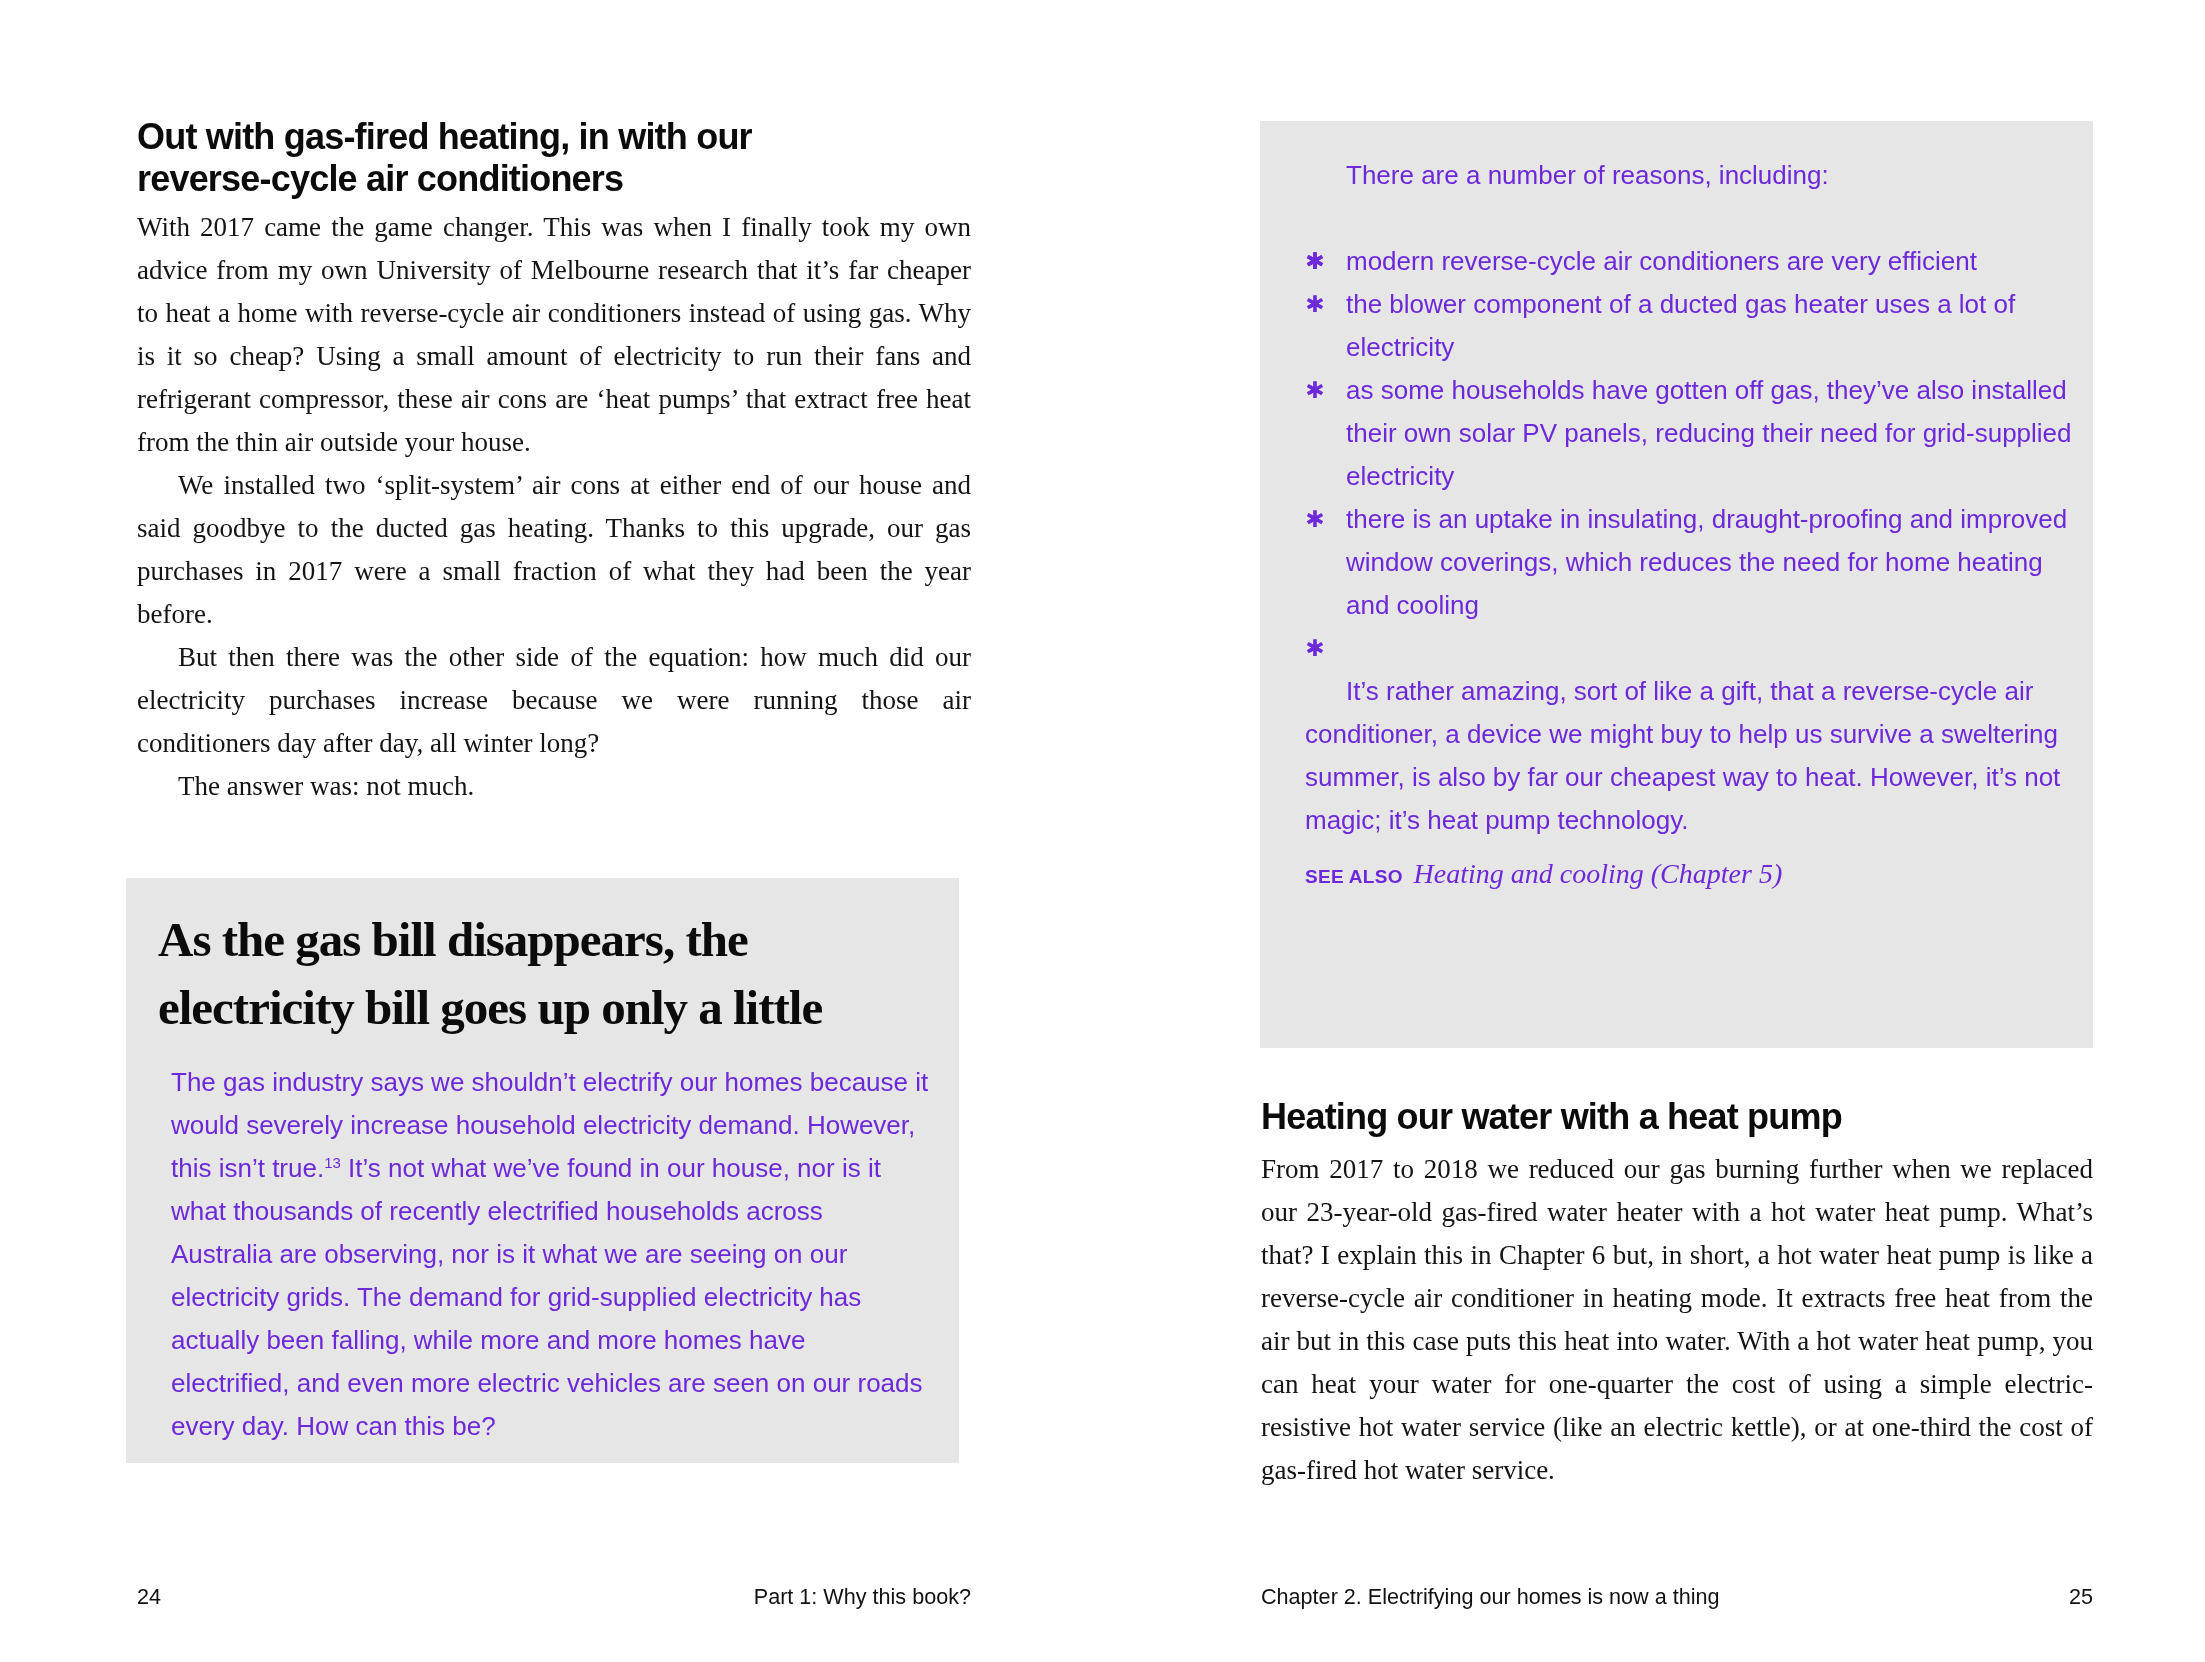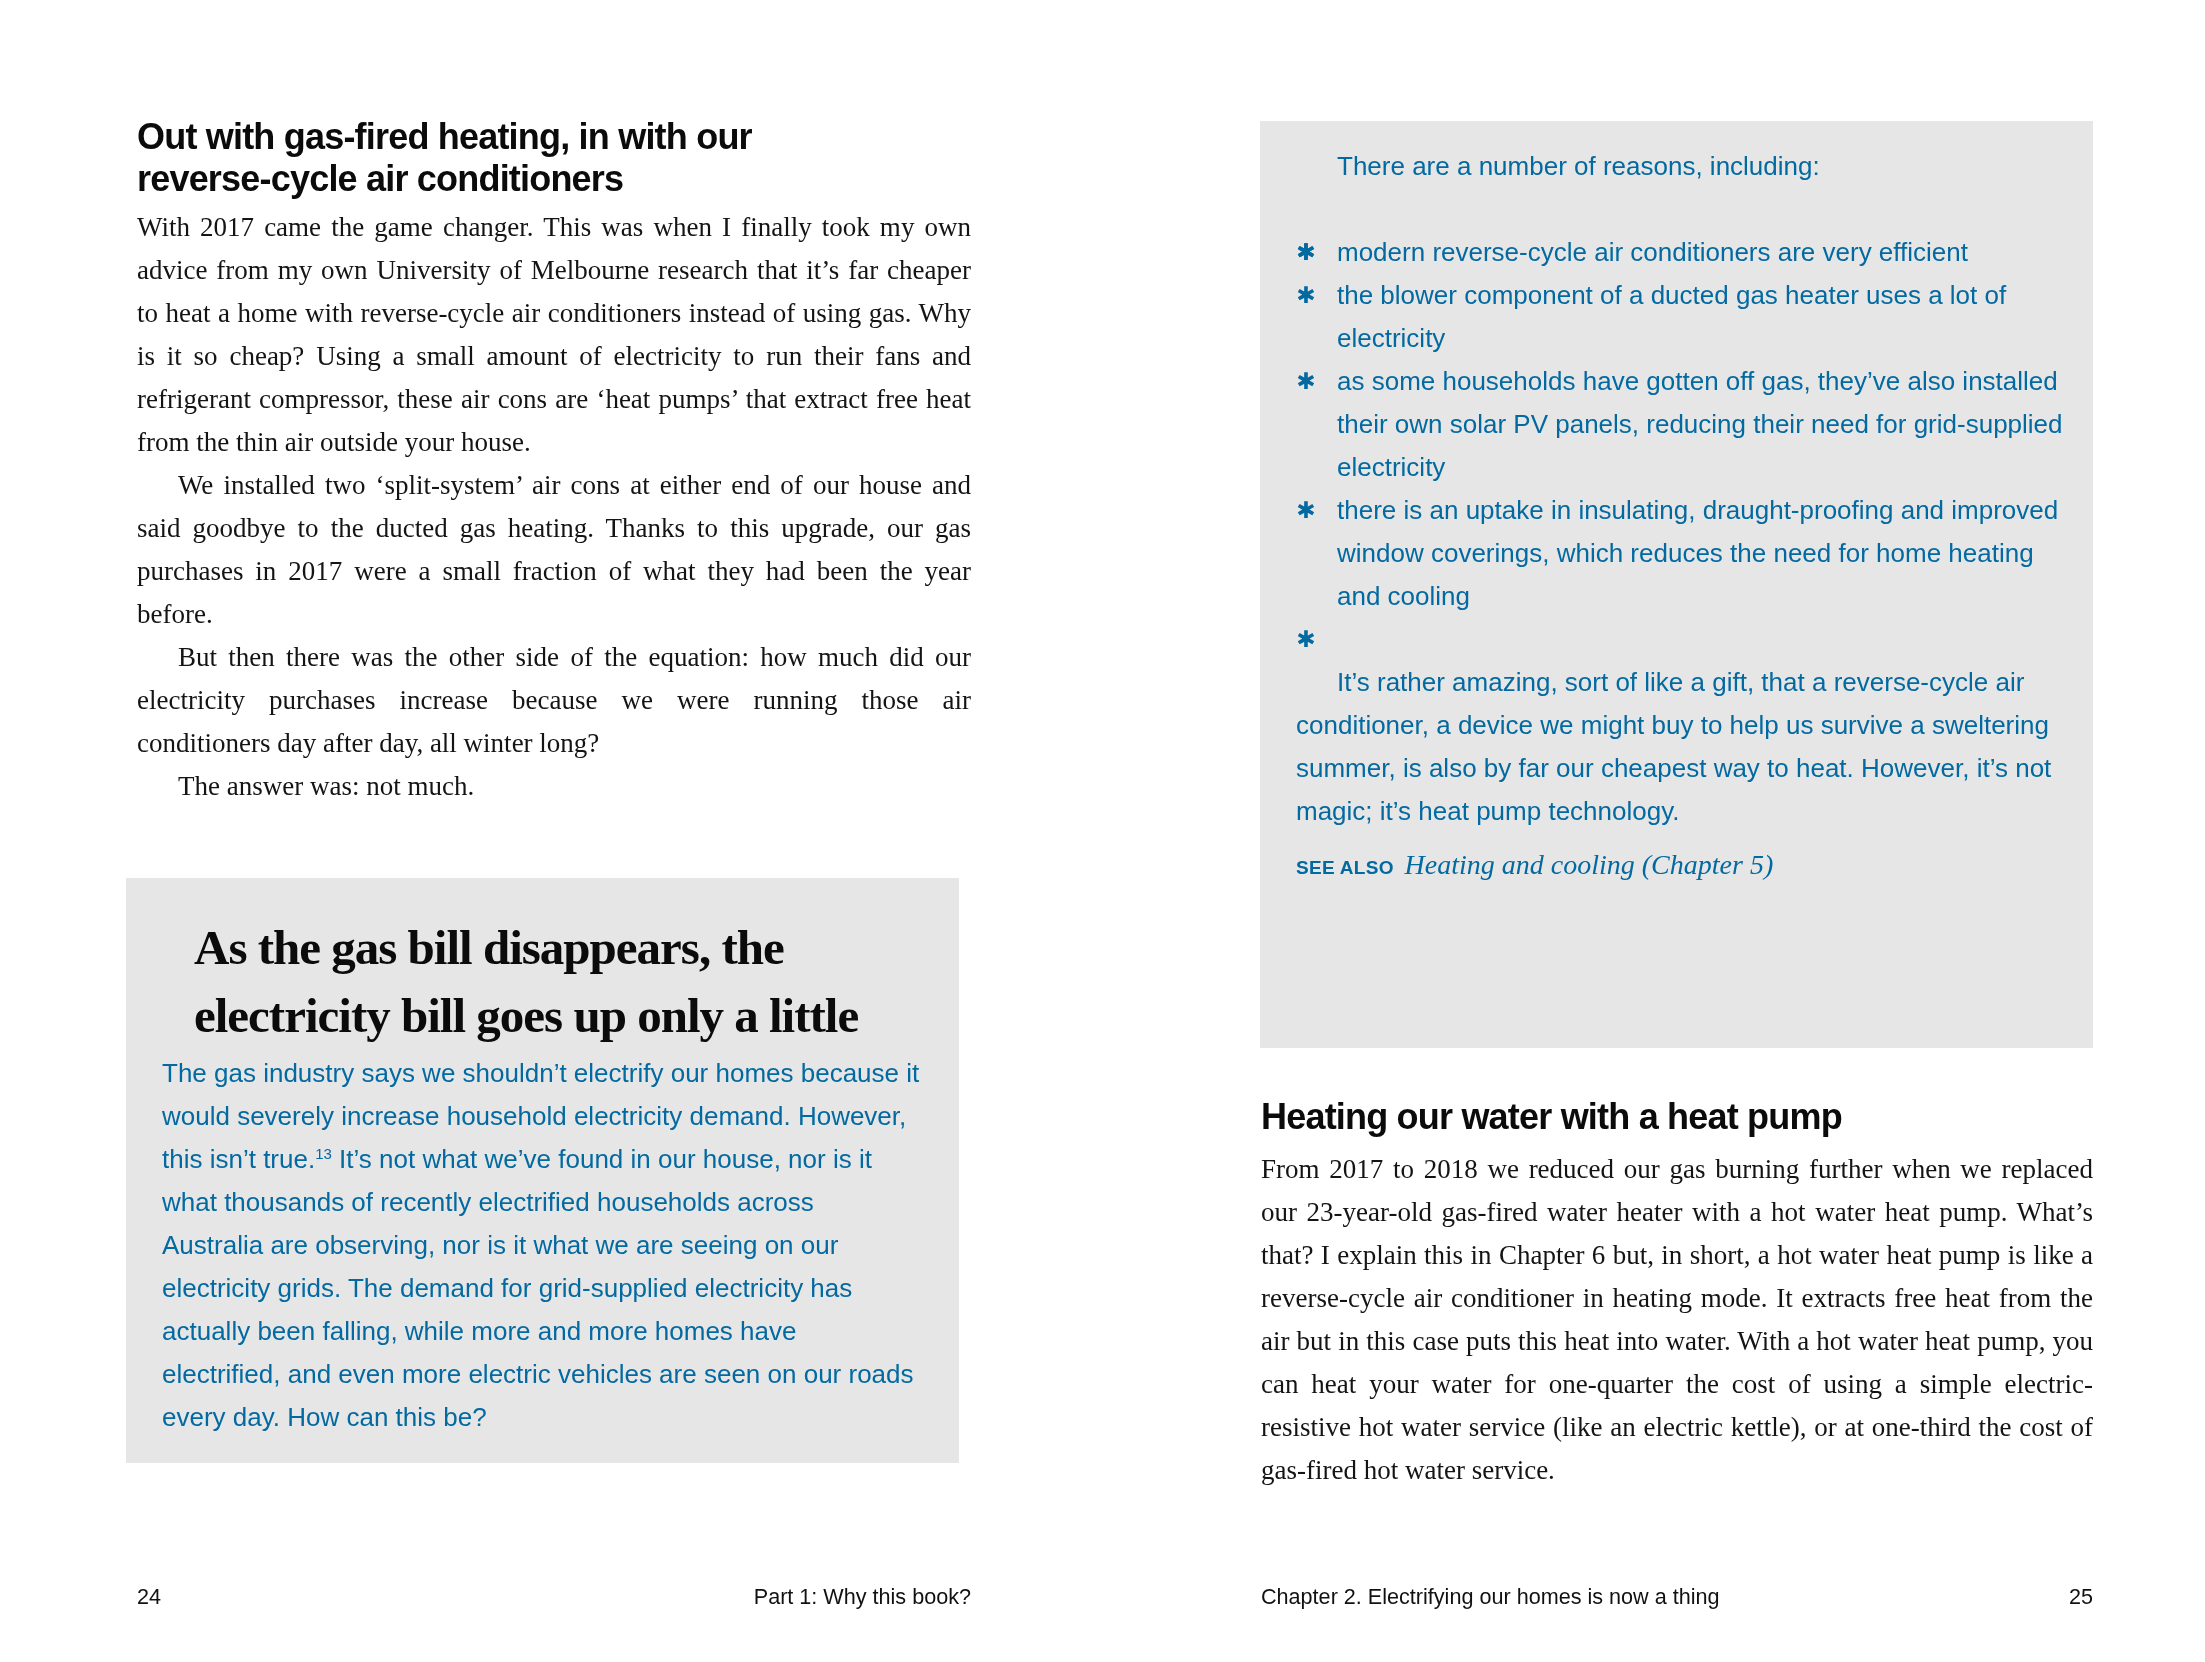--- a/index.html
+++ b/index.html
@@ -39,22 +39,22 @@
     font-size: 49px;
     line-height: 68px;
     letter-spacing: -1px;
     margin: 0;
     color: #0b0b0b;
   }
   .box-sans {
     font-family: "Liberation Sans", sans-serif;
     font-size: 26px;
     line-height: 43px;
-    color: #0369a1;
-    margin: 4px;
+    color: #6d28d9;
+    margin: 13px;
   }
   .box-sans p { margin: 0; }
   .box-sans sup { font-size: 15px; line-height: 0; vertical-align: 9.5px; }
 
   .bullets { list-style: none; margin: 0; padding: 0; }
   .bullets li { position: relative; padding-left: 41px; }
   .bullet-icon {
     position: absolute; left: 0; top: 0;
     font-family: "DejaVu Sans", sans-serif;
     font-weight: 700;
@@ -92,21 +92,21 @@
   <h2 class="abs h-section" style="left:137px; top:116px; width:676px;">Out with gas-fired heating, in with our reverse-cycle air conditioners</h2>
 
   <div class="abs body-serif" style="left:137px; top:206px; width:834px;">
     <p>With 2017 came the game changer. This was when I finally took my own advice from my own University of Melbourne research that it’s far cheaper to heat a home with reverse-cycle air conditioners instead of using gas. Why is it so cheap? Using a small amount of electricity to run their fans and refrigerant compressor, these air cons are ‘heat pumps’ that extract free heat from the thin air outside your house.</p>
     <p class="indent">We installed two ‘split-system’ air cons at either end of our house and said goodbye to the ducted gas heating. Thanks to this upgrade, our gas purchases in 2017 were a small fraction of what they had been the year before.</p>
     <p class="indent">But then there was the other side of the equation: how much did our electricity purchases increase because we were running those air conditioners day after day, all winter long?</p>
     <p class="indent">The answer was: not much.</p>
   </div>
 
   <div class="abs box" style="left:126px; top:878px; width:833px; height:585px;">
-    <h3 class="abs box-title" style="left:32px; top:36px; width:785px;margin-left:36px;">As the gas bill disappears, the electricity bill goes up only a little</h3>
+    <h3 class="abs box-title" style="left:32px; top:28px; width:785px;">As the gas bill disappears, the electricity bill goes up only a little</h3>
     <div class="abs box-sans" style="left:32px; top:170px; width:758px;">
       <p><span>The gas industry says we shouldn’t electrify our homes because it would severely increase household electricity demand. However, this isn’t true.</span><sup>13</sup><span> It’s not what we’ve found in our house, nor is it what thousands of recently electrified households across Australia are observing, nor is it what we are seeing on our electricity grids. The demand for grid-supplied electricity has actually been falling, while more and more homes have electrified, and even more electric vehicles are seen on our roads every day. How can this be?</span></p>
     </div>
   </div>
 
   <div class="abs footer" style="left:137px; top:1583px;">24</div>
   <div class="abs footer" style="left:609px; top:1583px; width:362px; text-align:right;">Part 1: Why this book?</div>
 </section>
 
 <section>

